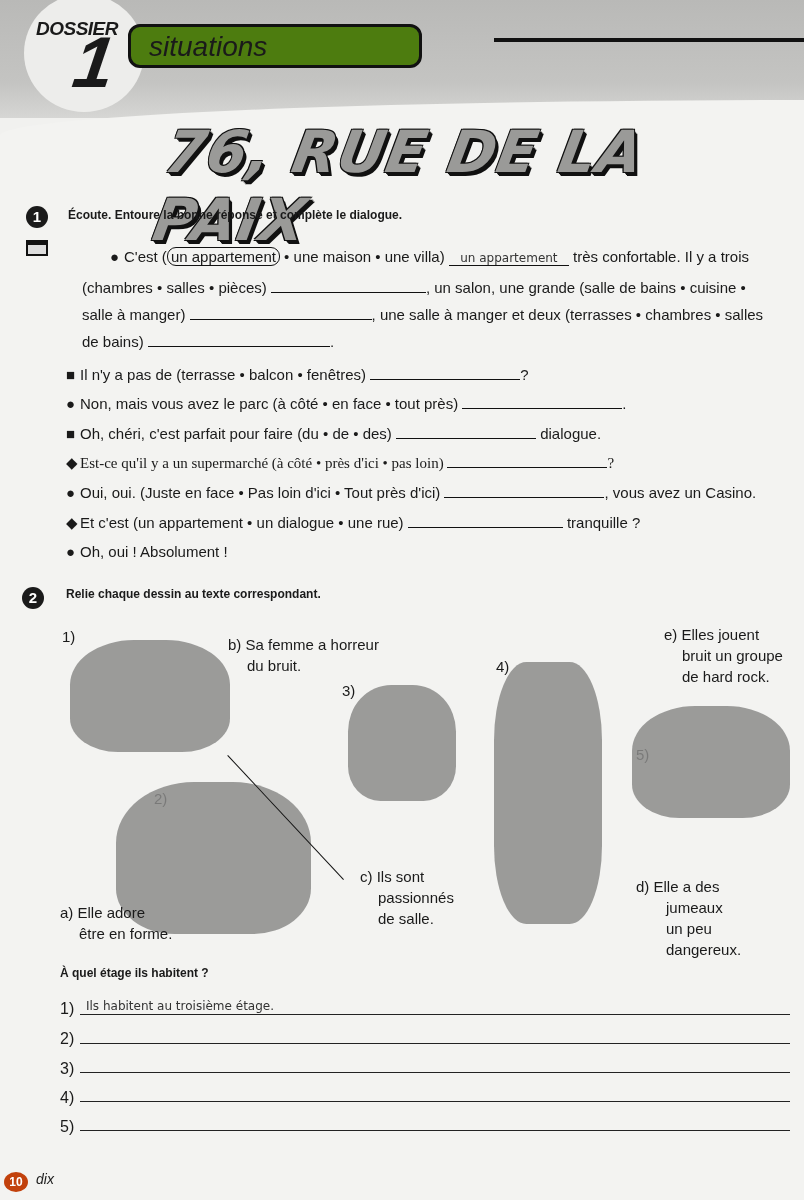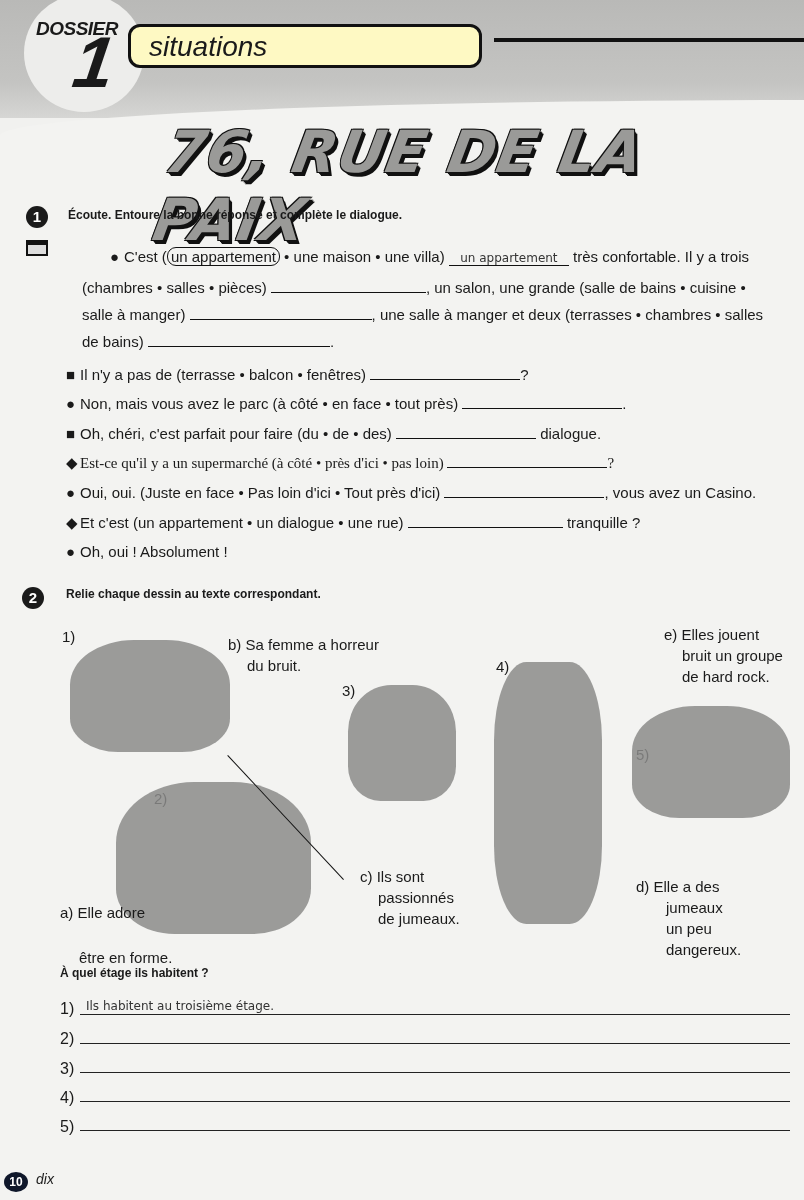--- a/index.html
+++ b/index.html
@@ -23,22 +23,22 @@
   }
   .dossier-label {
     position:absolute; left:36px; top:18px; font-weight:bold; font-style:italic;
     font-size:19px; letter-spacing:-0.5px;
   }
   .dossier-number {
     position:absolute; left:74px; top:26px; font-weight:bold; font-style:italic;
     font-size:72px; line-height:72px; transform:skewX(-8deg);
   }
   .situations-pill {
-    position:absolute; left:128px; top:24px; width:354px; height:44px;
-    border:3px solid #111; border-radius:12px; background:#fef9c3;
+    position:absolute; left:128px; top:24px; width:294px; height:44px;
+    border:3px solid #111; border-radius:12px; background:#4d7c0f;
     box-sizing:border-box;
   }
   .situations-text {
     position:absolute; left:18px; top:4px; font-style:italic; font-size:28px;
   }
   .header-rule {
     position:absolute; left:494px; top:38px; width:310px; height:4px; background:#111;
   }
   .main-title {
     position:absolute; left:160px; top:118px; font-family:"DejaVu Sans", sans-serif;
@@ -78,21 +78,21 @@
   .connector {
     position:absolute; left:228px; top:755px; width:170px; height:1px; background:#111;
     transform-origin:0 0; transform:rotate(47deg);
   }
   .answer-row { position:absolute; left:60px; font-size:16px; }
   .answer-line {
     position:absolute; left:80px; width:710px; height:1px; background:#222;
   }
   .page-num-badge {
     position:absolute; left:4px; top:1172px; width:24px; height:20px; border-radius:50%;
-    background:#0f172a; color:#fff; font-weight:bold; font-size:12px; text-align:center; line-height:20px;
+    background:#c2410c; color:#fff; font-weight:bold; font-size:12px; text-align:center; line-height:20px;
   }
   .page-word { position:absolute; left:36px; top:1171px; font-style:italic; font-size:14px; }
 </style>
 </head>
 <body>
 
 <div class="header-band"></div>
 <div class="page-sheet"></div>
 
 <div class="dossier-circle"></div>
@@ -165,31 +165,31 @@
   <div style="padding-left:19px;">du bruit.</div>
 </div>
 <div class="caption" style="left:664px;top:624px;">
   <div>e) Elles jouent</div>
   <div style="padding-left:18px;">bruit un groupe</div>
   <div style="padding-left:18px;">de hard rock.</div>
 </div>
 <div class="caption" style="left:360px;top:866px;">
   <div>c) Ils sont</div>
   <div style="padding-left:18px;">passionnés</div>
-  <div style="padding-left:18px;">de jumeaux.</div>
+  <div style="padding-left:18px;">de salle.</div>
 </div>
 <div class="caption" style="left:636px;top:855px;margin-top:21px;">
   <div>d) Elle a des</div>
   <div style="padding-left:30px;">jumeaux</div>
   <div style="padding-left:30px;">un peu</div>
   <div style="padding-left:30px;">dangereux.</div>
 </div>
 <div class="caption" style="left:60px;top:902px;">
   <div>a) Elle adore</div>
-  <div style="padding-left:19px;margin-top:24px;">être en forme.</div>
+  <div style="padding-left:19px;">être en forme.</div>
 </div>
 
 <div class="ex-title" style="left:60px;top:966px;">À quel étage ils habitent ?</div>
 
 <div class="answer-row" style="top:1000px;"><span>1)</span></div>
 <div style="position:absolute;left:86px;top:999px;font-family:'DejaVu Sans',sans-serif;font-size:12px;color:#333;">Ils habitent au troisième étage.</div>
 <div class="answer-line" style="top:1014px;"></div>
 
 <div class="answer-row" style="top:1030px;"><span>2)</span></div>
 <div class="answer-line" style="top:1043px;"></div>

